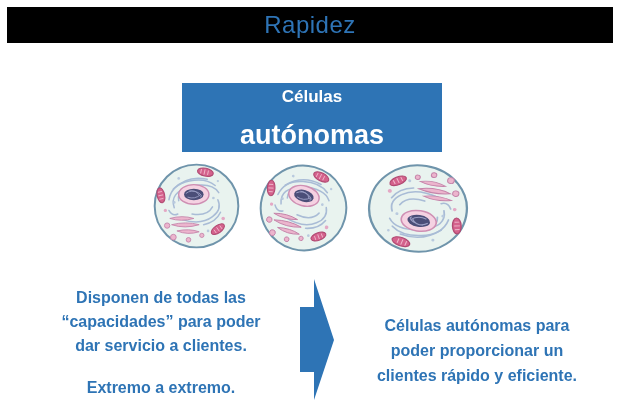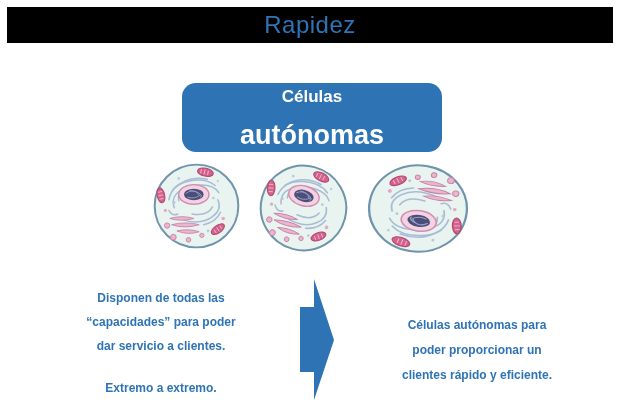--- a/index.html
+++ b/index.html
@@ -18,39 +18,38 @@
   }
   .header-title {
     color:#2e74b6; font-size:24px; font-weight:400; letter-spacing:0.5px;
   }
 
   .label-box {
     position:absolute; left:182px; top:83px; width:260px; height:69px;
     background:#2e74b5; color:#ffffff;
     display:flex; flex-direction:column; align-items:center; justify-content:center;
     text-align:center;
-    border-radius:14px;
   }
   .label-box .line1 { font-size:17px; font-weight:bold; line-height:22px; }
   .label-box .line2 { font-size:27px; font-weight:bold; line-height:30px;margin-top:12px; }
 
   .cell { position:absolute; }
   .cell1 { left:152px; top:161px; width:89px; height:90px; }
   .cell2 { left:258px; top:162px; width:91px; height:92px; }
   .cell3 { left:366px; top:162px; width:104px; height:93px; }
   .cell svg { width:100%; height:100%; display:block; }
 
   .arrow-wrap {
     position:absolute; left:299px; top:277px; width:36px; height:125px;
   }
   .arrow-wrap svg { width:100%; height:100%; display:block; }
 
   .text-block {
     position:absolute;
-    color:#2e74b5; font-weight:bold; font-size:12px;
+    color:#2e74b5; font-weight:bold; font-size:16px;
     text-align:center;
   }
   .left-text  { left:8px;   top:286px; width:306px; line-height:24px; }
   .left-text .footer { margin-top:18px; }
   .right-text { left:336px; top:313px; width:282px; line-height:25px; }
 
   .defs-holder { position:absolute; width:0; height:0; overflow:hidden; }
 </style>
 </head>
 <body>

